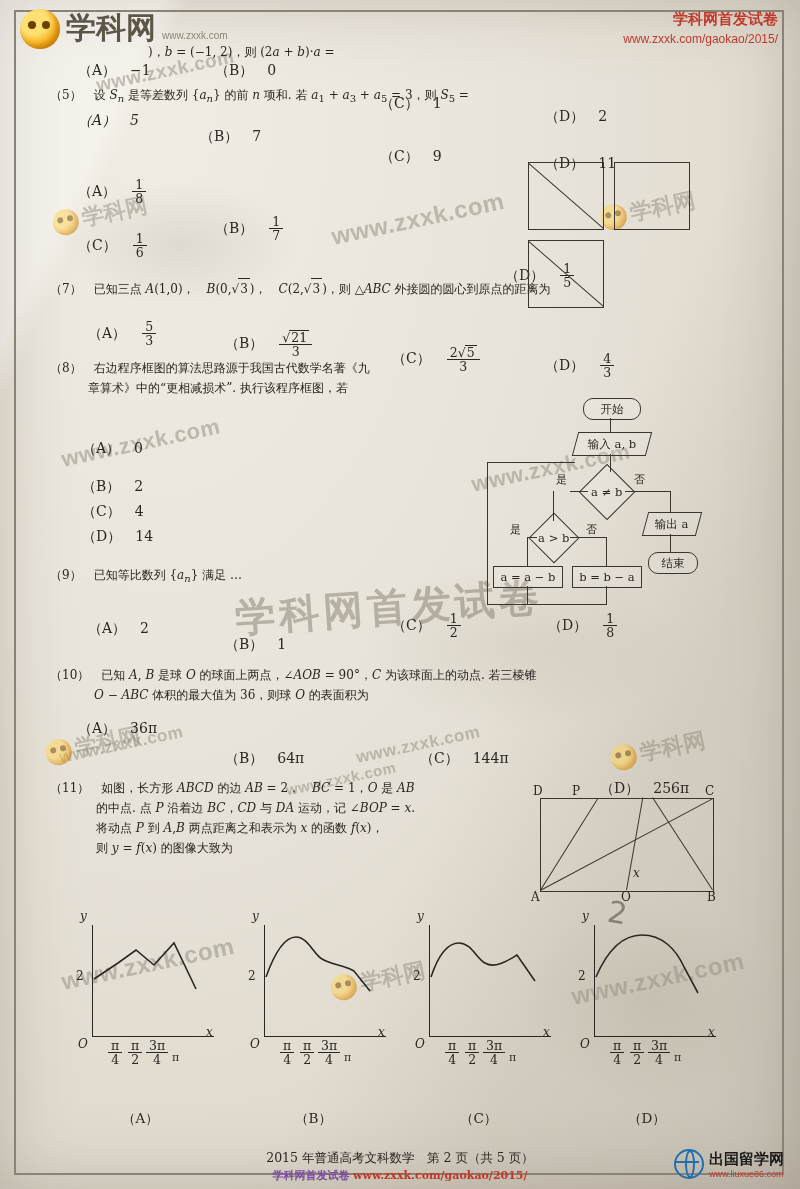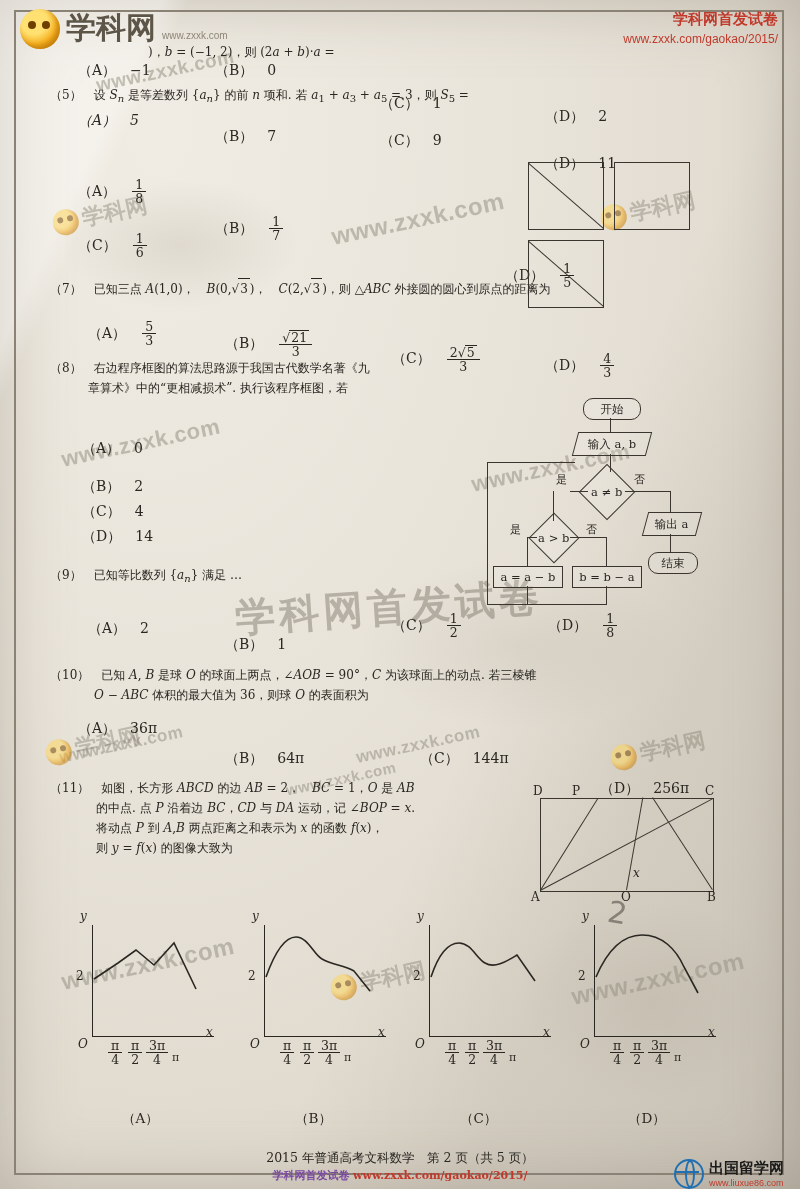--- a/index.html
+++ b/index.html
@@ -101,21 +101,21 @@
   .gwrap{position:absolute;}
   .axis{position:absolute;background:#2a2722;}
   .glabel{position:absolute;font-size:12px;color:#2a2722;}
   .caption{position:absolute;font-size:13.5px;color:#2a2722;}
   
   #footer{position:absolute;left:0;right:0;bottom:22px;text-align:center;font-size:12.5px;color:#2a2722;}
   #footer2{position:absolute;left:0;right:0;bottom:6px;text-align:center;font-size:11px;}
   #footer2 .a{color:#7a4aa0;font-weight:bold;}
   #footer2 .b{color:#c0392b;font-weight:bold;}
   
-  #badge{position:absolute;right:16px;bottom:0;display:flex;align-items:flex-start;gap:5px;}
+  #badge{position:absolute;right:16px;bottom:10px;display:flex;align-items:center;gap:5px;}
   #badge .globe{
     width:26px;height:26px;border-radius:50%;border:2px solid #1f6fb2;position:relative;
   }
   #badge .globe:before{content:"";position:absolute;left:-1px;top:10px;width:24px;height:0;border-top:2px solid #1f6fb2;}
   #badge .globe:after{content:"";position:absolute;left:9px;top:-1px;width:6px;height:24px;border:2px solid #1f6fb2;border-radius:50%;}
   #badge .bt{font-family:"DejaVu Sans",sans-serif;font-weight:bold;font-size:15px;color:#1b1b1b;}
   #badge .bu{font-family:"Liberation Sans",sans-serif;font-size:9px;color:#c0392b;}
   .handwrite{position:absolute;color:rgba(60,55,45,.5);font-family:"DejaVu Sans",sans-serif;}
 </style>
 </head>
@@ -175,22 +175,22 @@
   </div>
   <div class="opt" style="left:78px;top:62px;">（A）　−1</div>
   <div class="opt" style="left:215px;top:62px;">（B）　0</div>
   <div class="opt" style="left:380px;top:95px;">（C）　1</div>
   <div class="opt" style="left:545px;top:108px;">（D）　2</div>
 
   <div class="q" style="left:50px;top:85px;">
     （5）　设 <i>S<sub>n</sub></i> 是等差数列 {<i>a<sub>n</sub></i>} 的前 <i>n</i> 项和. 若 <i>a</i><sub>1</sub> + <i>a</i><sub>3</sub> + <i>a</i><sub>5</sub> = 3，则 <i>S</i><sub>5</sub> =
   </div>
   <div class="opt" style="left:78px;top:112px;font-style:italic;">（A）　5</div>
-  <div class="opt" style="left:215px;top:128px;">（B）　7</div>
-  <div class="opt" style="left:380px;top:132px;">（C）　9</div>
+  <div class="opt" style="left:200px;top:128px;">（B）　7</div>
+  <div class="opt" style="left:380px;top:148px;">（C）　9</div>
   <div class="opt" style="left:545px;top:155px;">（D）　11</div>
 
   <div class="opt" style="left:78px;top:178px;">
     （A）　<span class="frac"><span class="n">1</span><span class="d">8</span></span>
   </div>
   <div class="opt" style="left:215px;top:215px;">
     （B）　<span class="frac"><span class="n">1</span><span class="d">7</span></span>
   </div>
   <div class="opt" style="left:78px;top:232px;">
     （C）　<span class="frac"><span class="n">1</span><span class="d">6</span></span>

